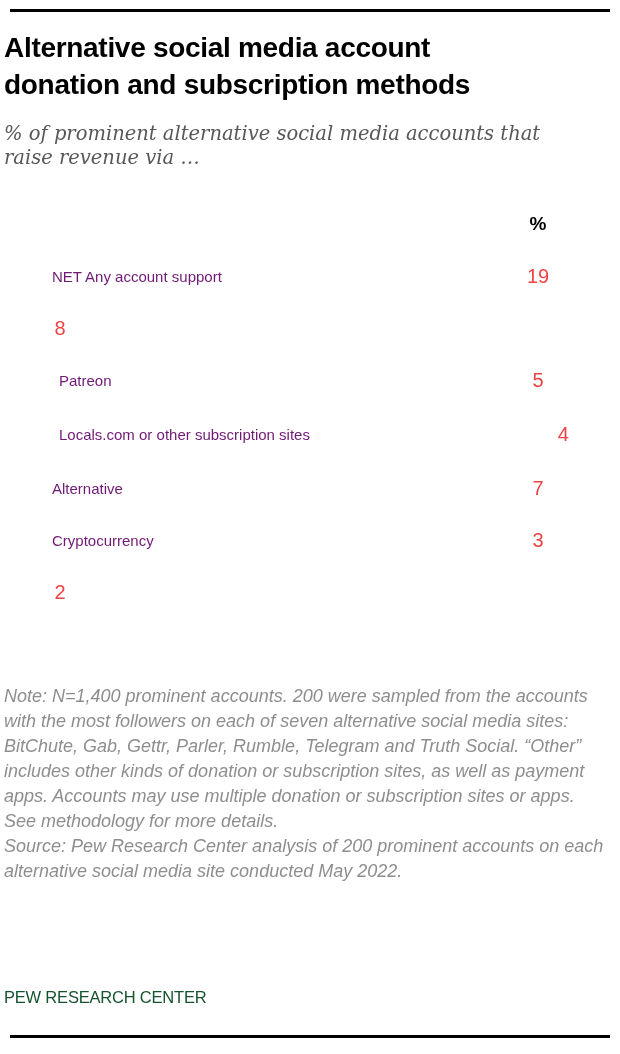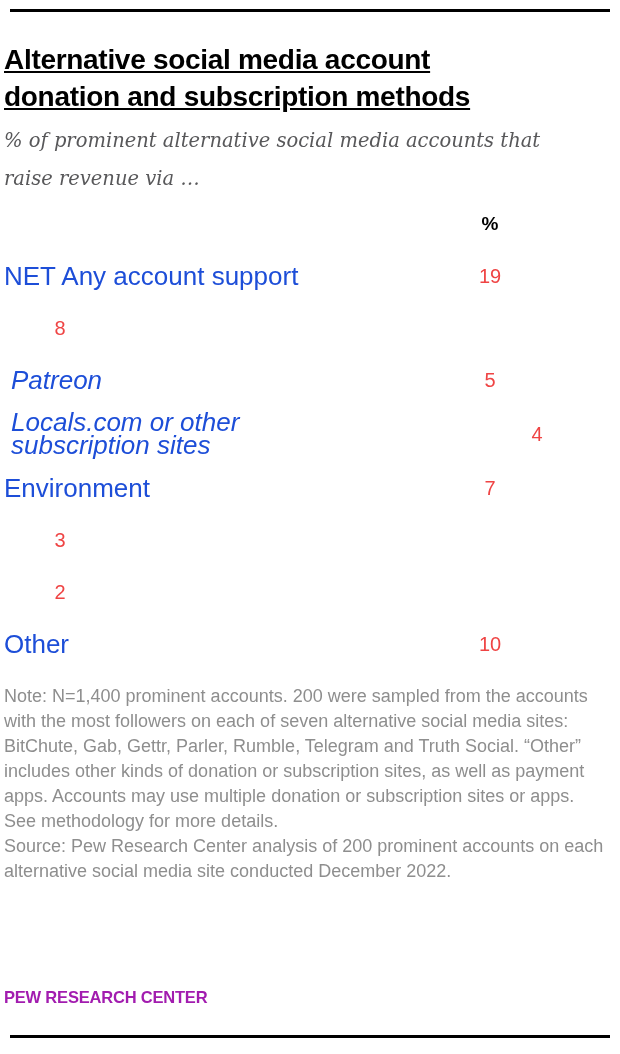--- a/index.html
+++ b/index.html
@@ -19,64 +19,64 @@
     left: 10px;
     right: 10px;
     height: 3px;
     background: #000000;
   }
   .rule.top { top: 9px; }
   .rule.bottom { top: 1035px; height: 2.5px; }
 
   .title {
     position: absolute;
-    top: 41px;
+    top: 29px;
     left: 4px;
     width: 545px;
     font-size: 28px;
     font-weight: bold;
     line-height: 37px;
     letter-spacing: -0.3px;
     color: #000000;
-    text-decoration: underline;
   }
   .subtitle {
     position: absolute;
     top: 122px;
     left: 4px;
     width: 545px;
     font-family: "DejaVu Serif", serif;
     font-style: italic;
     font-size: 19.5px;
-    line-height: 38px;
+    line-height: 24px;
     color: #58585a;
   }
 
   .table {
     position: absolute;
     top: 198px;
     left: 0;
     width: 620px;
   }
   .trow {
     display: flex;
     align-items: center;
     height: 52px;
   }
   .trow.tall { height: 56px; gap: 47px; }
   .trow .label {
     width: 430px;
     box-sizing: border-box;
     padding-left: 4px;
     padding-right: 72px;
-    font-size: 26px;
+    font-size: 15px;
     line-height: 23px;
-    color: #1d4ed8;
+    color: #701a75;
+    margin-left: 48px;
   }
-  .trow.indent .label { padding-left: 11px; font-style: italic; }
+  .trow.indent .label { padding-left: 11px; }
   .trow .val {
     width: 120px;
     text-align: center;
     font-size: 20px;
     color: #ef4444;
   }
   .trow.head .val {
     font-weight: bold;
     font-size: 19px;
     color: #000000;
@@ -84,30 +84,30 @@
 
   .notes {
     position: absolute;
     top: 684px;
     left: 4px;
     width: 602px;
     font-size: 18px;
     line-height: 25px;
     color: #8e8e8e;
   }
-  .notes p { margin: 0; }
+  .notes p { margin: 0; font-style: italic; }
 
   .brand {
     position: absolute;
     top: 988px;
     left: 4px;
     font-size: 16.5px;
-    font-weight: bold;
+    font-weight: normal;
     letter-spacing: -0.2px;
-    color: #a21caf;
+    color: #14532d;
   }
 </style>
 </head>
 <body>
 
 <div class="rule top"></div>
 
 <h1 class="title" style="margin:0;">Alternative social media account donation and subscription methods</h1>
 
 <div class="subtitle">% of prominent alternative social media accounts that raise revenue via …</div>
@@ -131,38 +131,35 @@
     <div class="label">Patreon</div>
     <div class="val">5</div>
   </div>
 
   <div class="trow indent tall">
     <div class="label">Locals.com or other subscription sites</div>
     <div class="val">4</div>
   </div>
 
   <div class="trow">
-    <div class="label">Environment</div>
+    <div class="label">Alternative</div>
     <div class="val">7</div>
   </div>
 
   <div class="trow">
+    <div class="label">Cryptocurrency</div>
     <div class="val">3</div>
   </div>
 
   <div class="trow">
     <div class="val">2</div>
   </div>
 
-  <div class="trow">
-    <div class="label">Other</div>
-    <div class="val">10</div>
-  </div>
 </div>
 
 <div class="notes">
   <p>Note: N=1,400 prominent accounts. 200 were sampled from the accounts with the most followers on each of seven alternative social media sites: BitChute, Gab, Gettr, Parler, Rumble, Telegram and Truth Social. “Other” includes other kinds of donation or subscription sites, as well as payment apps. Accounts may use multiple donation or subscription sites or apps. See methodology for more details.</p>
-  <p>Source: Pew Research Center analysis of 200 prominent accounts on each alternative social media site conducted December 2022.</p>
+  <p>Source: Pew Research Center analysis of 200 prominent accounts on each alternative social media site conducted May 2022.</p>
 </div>
 
 <div class="brand">PEW RESEARCH CENTER</div>
 
 <div class="rule bottom"></div>
 
 </body></html>

